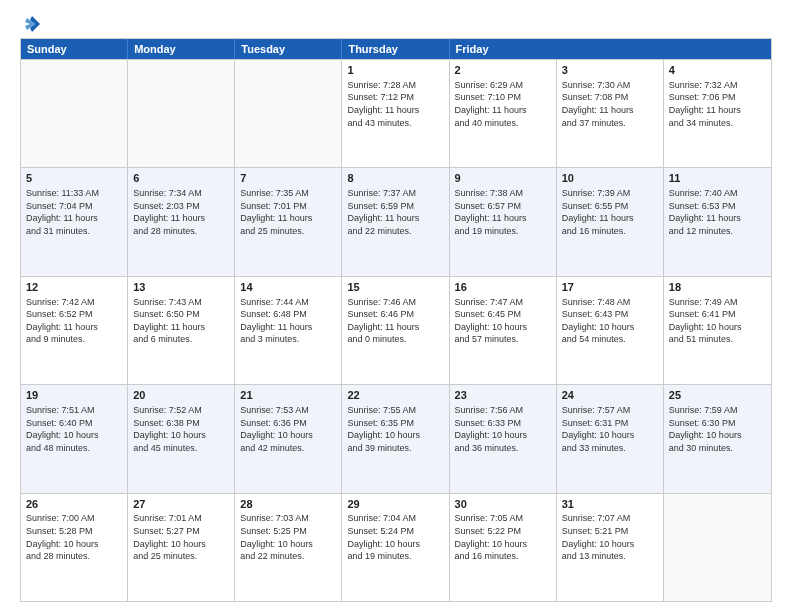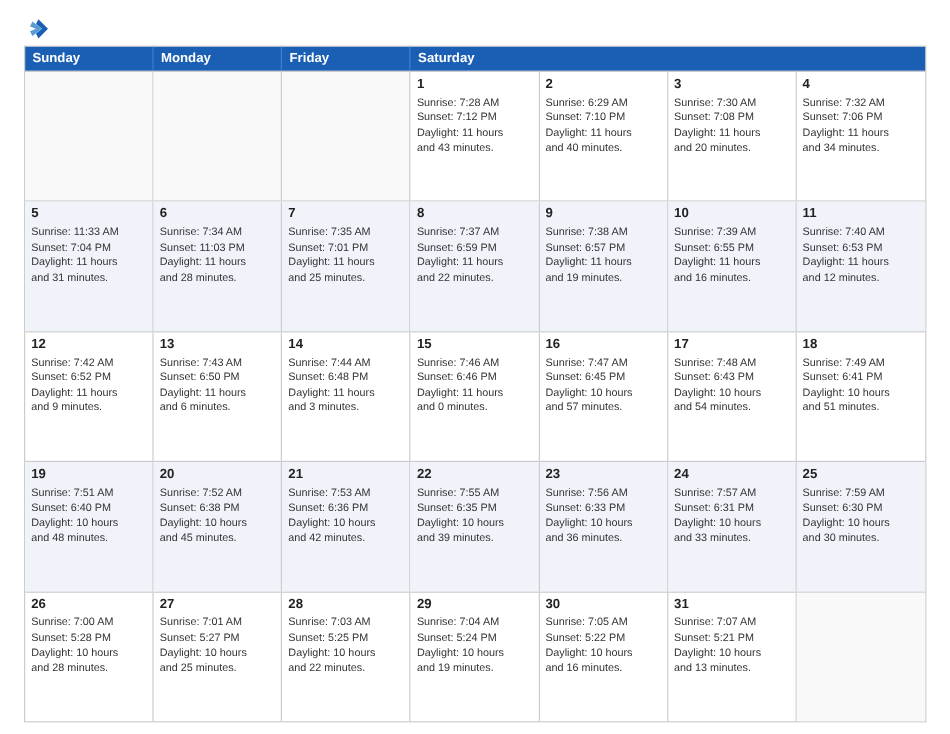--- a/index.html
+++ b/index.html
@@ -115,22 +115,23 @@
     <div class="title-block">
       <div class="month-title"></div>
       <div class="location"></div>
     </div>
   </div>
 
   <div class="calendar">
     <div class="cal-header">
     <div class="cal-header-cell">Sunday</div>
         <div class="cal-header-cell">Monday</div>
+        <div class="cal-header-cell">Tuesday</div>
+        <div class="cal-header-cell">Thursday</div>
         <div class="cal-header-cell">Friday</div>
-        <div class="cal-header-cell">Saturday</div>
       </div>
     <div class="cal-body">
     <div class="cal-row">
           <div class="cal-cell empty"></div>
           <div class="cal-cell empty"></div>
           <div class="cal-cell empty"></div>
           <div class="cal-cell">
             <span class="day-num">1</span>
             <div class="cell-text">Sunrise: 7:28 AM</div>
             <div class="cell-text">Sunset: 7:12 PM</div>
@@ -142,42 +143,42 @@
             <div class="cell-text">Sunrise: 6:29 AM</div>
             <div class="cell-text">Sunset: 7:10 PM</div>
             <div class="cell-text">Daylight: 11 hours</div>
             <div class="cell-text">and 40 minutes.</div>
           </div>
           <div class="cal-cell">
             <span class="day-num">3</span>
             <div class="cell-text">Sunrise: 7:30 AM</div>
             <div class="cell-text">Sunset: 7:08 PM</div>
             <div class="cell-text">Daylight: 11 hours</div>
-            <div class="cell-text">and 20 minutes.</div>
+            <div class="cell-text">and 37 minutes.</div>
           </div>
           <div class="cal-cell">
             <span class="day-num">4</span>
             <div class="cell-text">Sunrise: 7:32 AM</div>
             <div class="cell-text">Sunset: 7:06 PM</div>
             <div class="cell-text">Daylight: 11 hours</div>
             <div class="cell-text">and 34 minutes.</div>
           </div>
         </div>
         <div class="cal-row">
           <div class="cal-cell alt-row">
             <span class="day-num">5</span>
             <div class="cell-text">Sunrise: 11:33 AM</div>
             <div class="cell-text">Sunset: 7:04 PM</div>
             <div class="cell-text">Daylight: 11 hours</div>
             <div class="cell-text">and 31 minutes.</div>
           </div>
           <div class="cal-cell alt-row">
             <span class="day-num">6</span>
             <div class="cell-text">Sunrise: 7:34 AM</div>
-            <div class="cell-text">Sunset: 11:03 PM</div>
+            <div class="cell-text">Sunset: 2:03 PM</div>
             <div class="cell-text">Daylight: 11 hours</div>
             <div class="cell-text">and 28 minutes.</div>
           </div>
           <div class="cal-cell alt-row">
             <span class="day-num">7</span>
             <div class="cell-text">Sunrise: 7:35 AM</div>
             <div class="cell-text">Sunset: 7:01 PM</div>
             <div class="cell-text">Daylight: 11 hours</div>
             <div class="cell-text">and 25 minutes.</div>
           </div>

